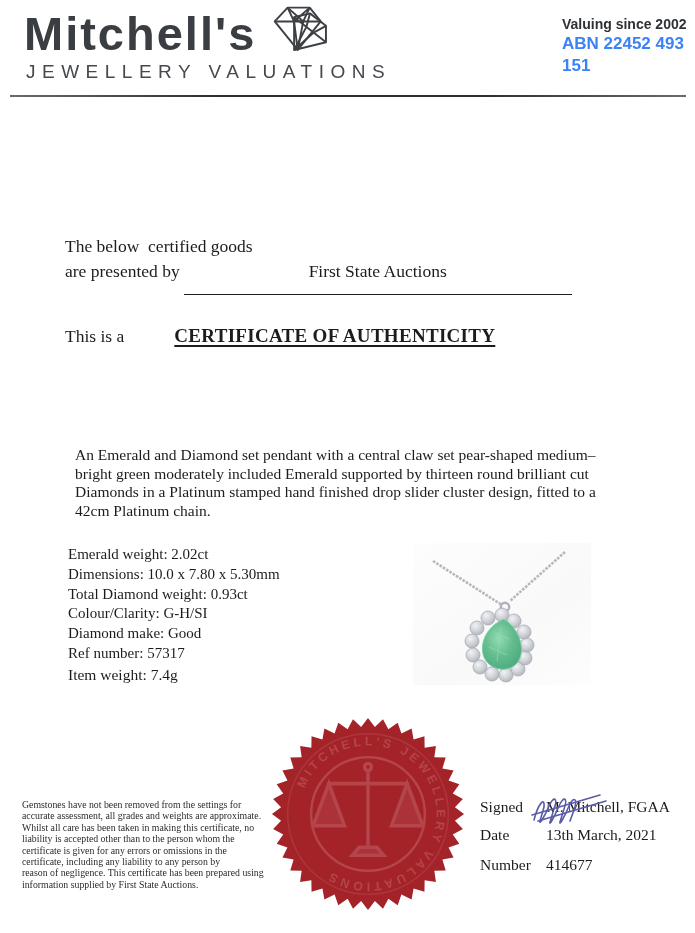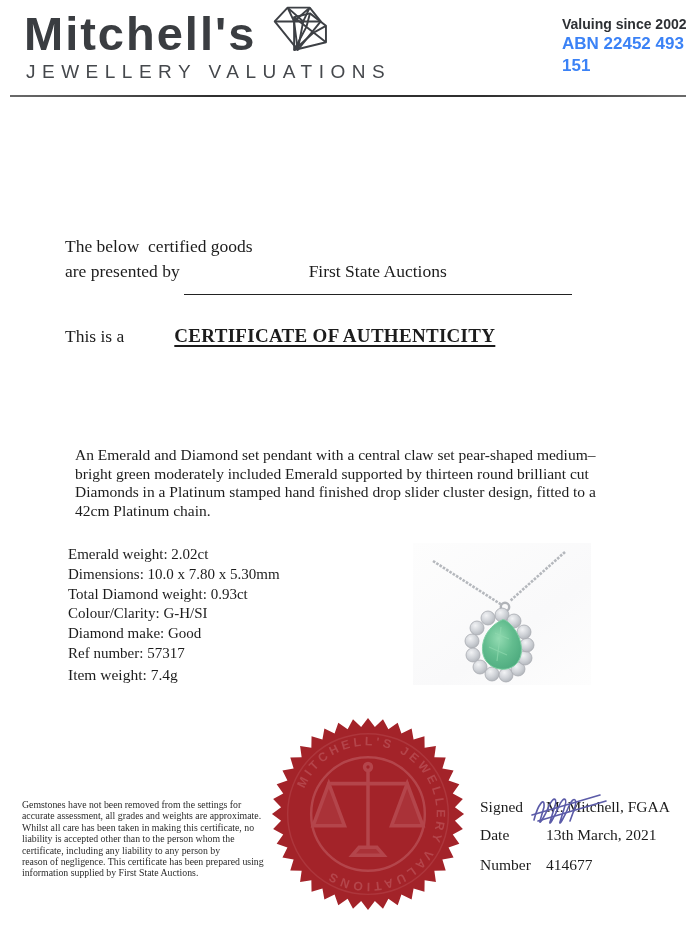--- a/index.html
+++ b/index.html
@@ -150,20 +150,21 @@
       <path d="M89,77 C76,83 67,97 70,111 C73,125 91,131 102,122 C113,113 109,92 97,81 C94,78 91,76 89,77 Z" fill="url(#egrad)" stroke="#7ccfa2" stroke-width="1"></path>
       <path d="M82,90 L96,96 M76,104 L94,112 M88,84 L84,118" stroke="#8fd8ae" stroke-width="1.2" fill="none" opacity="0.7"></path>
     </svg>
   </div>
 
   <div class="disclaimer">
     <div>Gemstones have not been removed from the settings for</div>
     <div>accurate assessment, all grades and weights are approximate.</div>
     <div>Whilst all care has been taken in making this certificate, no</div>
     <div>liability is accepted other than to the person whom the</div>
+    <div>certificate is given for any errors or omissions in the</div>
     <div>certificate, including any liability to any person by</div>
     <div>reason of negligence. This certificate has been prepared using</div>
     <div>information supplied by First State Auctions.</div>
   </div>
 
   <div class="seal">
     <svg width="196" height="196" viewBox="0 0 200 200">
       <defs>
         <path id="sealring" d="M100,100 m-70,0 a70,70 0 1,1 140,0 a70,70 0 1,1 -140,0"></path>
       </defs>

